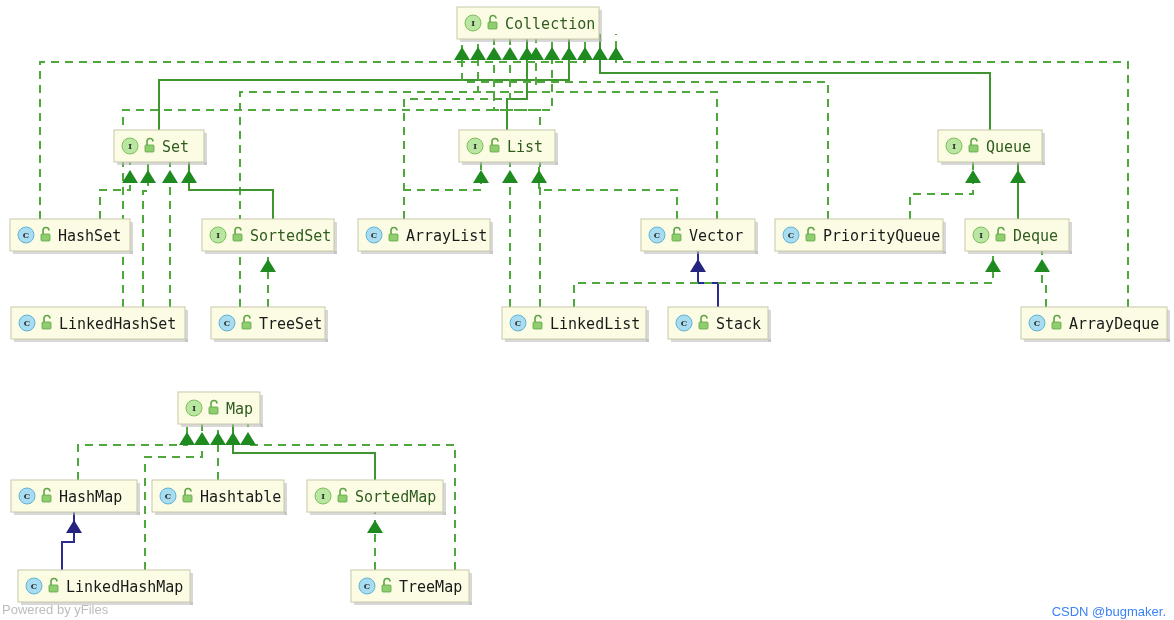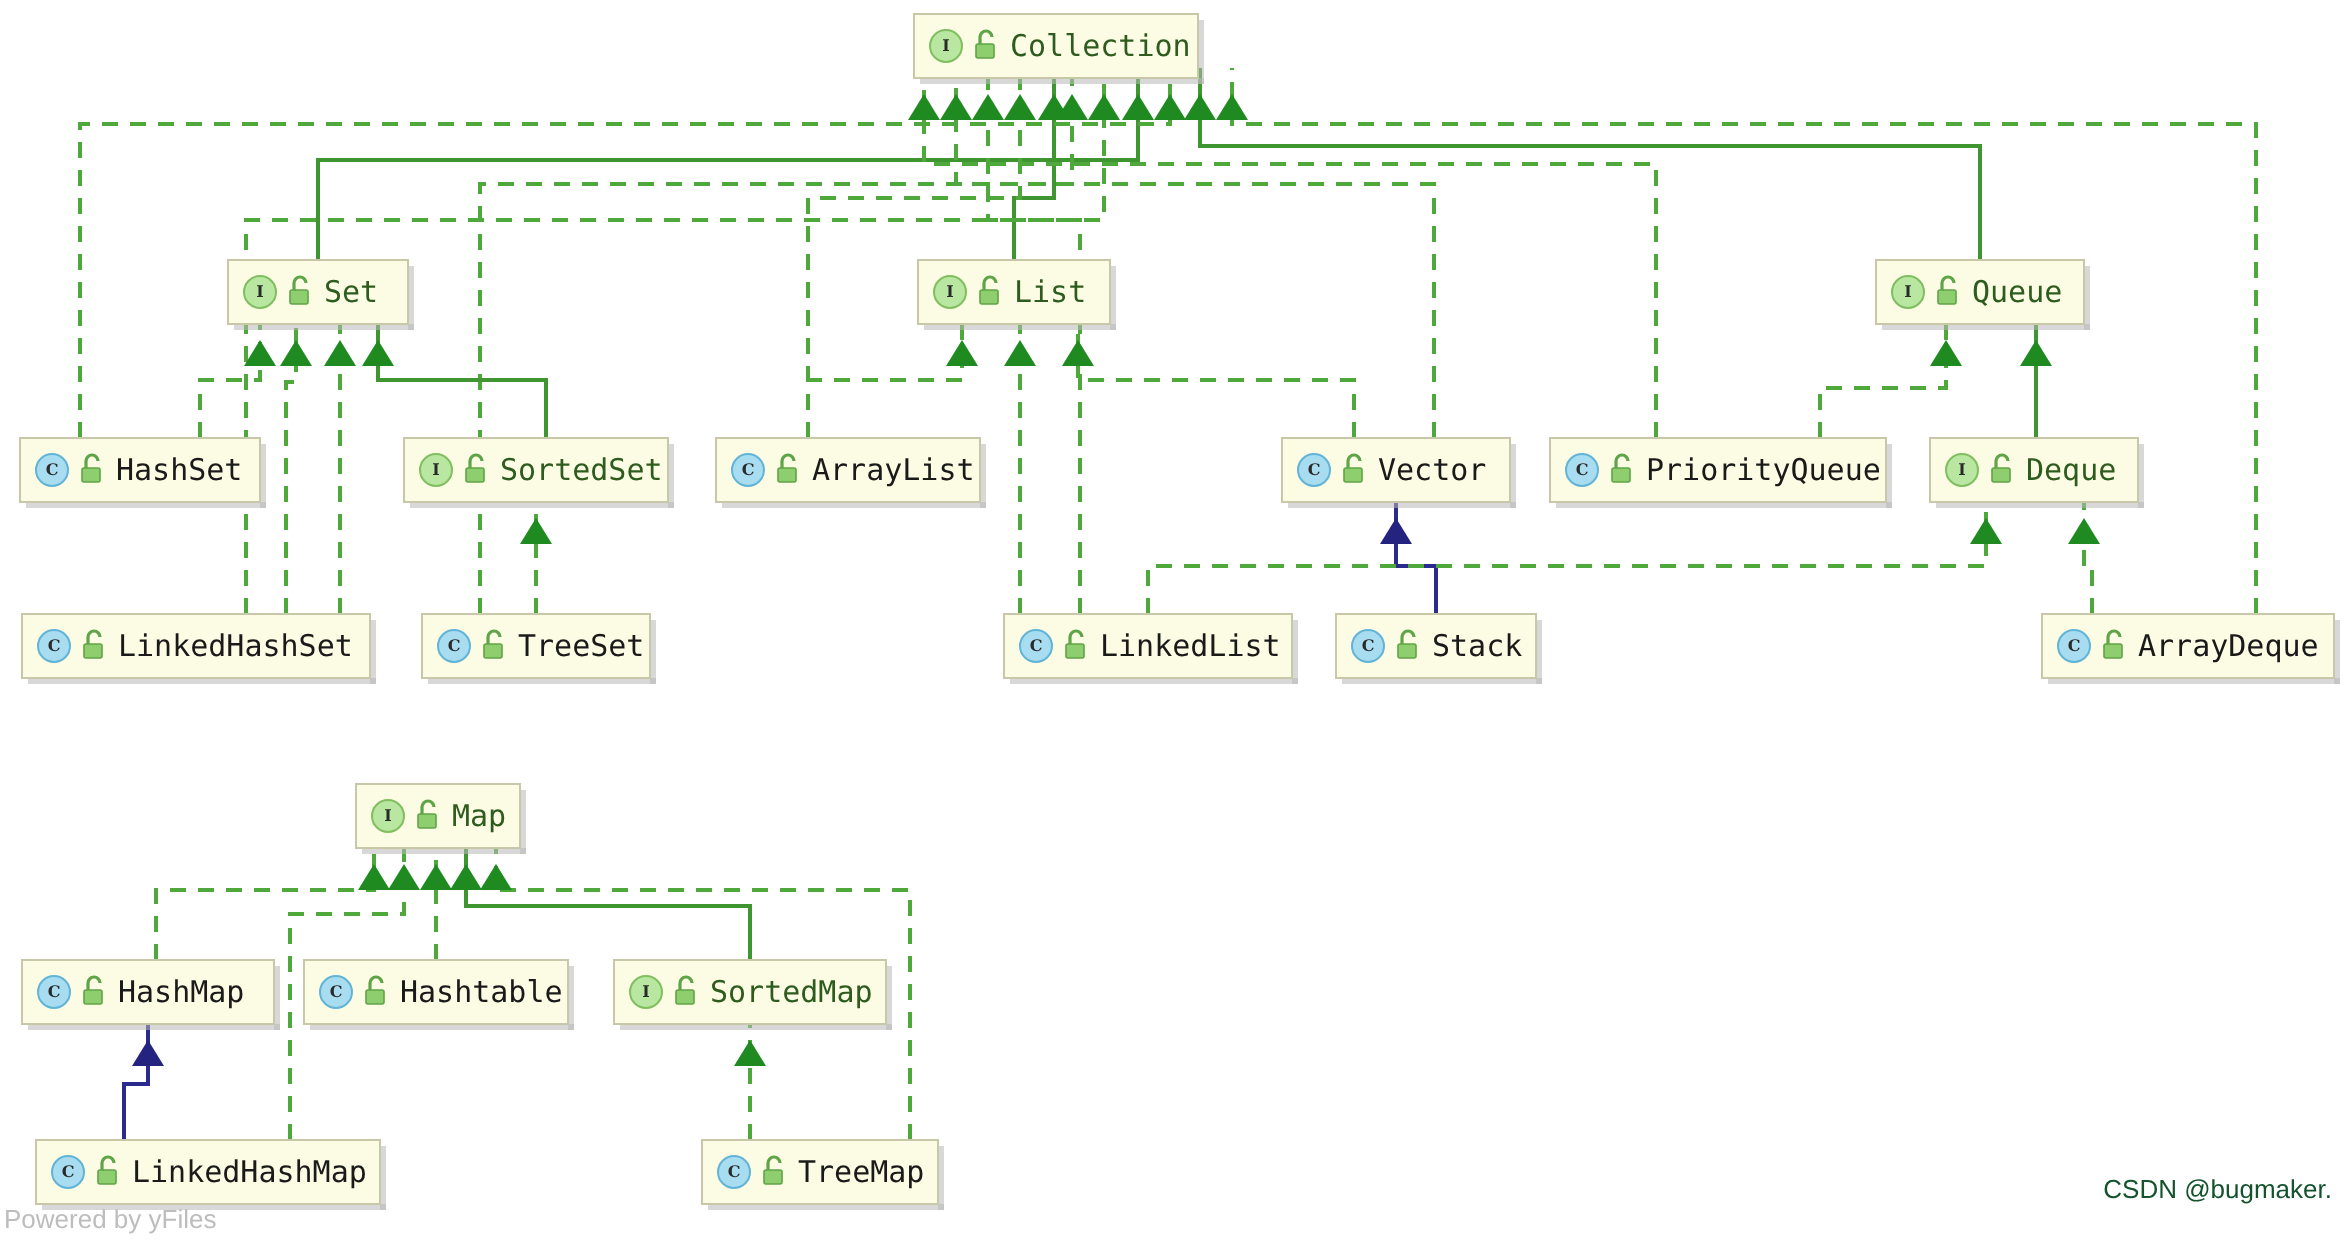--- a/index.html
+++ b/index.html
@@ -38,21 +38,21 @@
   .edge-ext-cls{ fill:none; stroke:#2b2b8f; stroke-width:2; }
   .arrow-green{ fill:#1f8a20; }
   .arrow-blue{ fill:#242480; }
 
   .watermark{
     position:absolute;
     font-family:Liberation Sans, sans-serif;
     font-size:13px;color:#bdbdbd;white-space:nowrap;
   }
   #wm-yfiles{ left:2px; bottom:3px; }
-  #wm-csdn{ right:8px; bottom:18px; color:#14532d; }
+  #wm-csdn{ right:8px; bottom:1px; color:#3b82f6; }
 </style>
 </head>
 <body>
 
 <svg id="diagram" viewBox="0 0 1174 620" xmlns="http://www.w3.org/2000/svg">
   <g id="edge-layer">
       <g>
         <path d="M159 130 L159 80 L569 80 L569 34" class="edge-ext-iface"></path>
         <polygon points="569,47 561,60 577,60" class="arrow-green"></polygon>
       </g>

